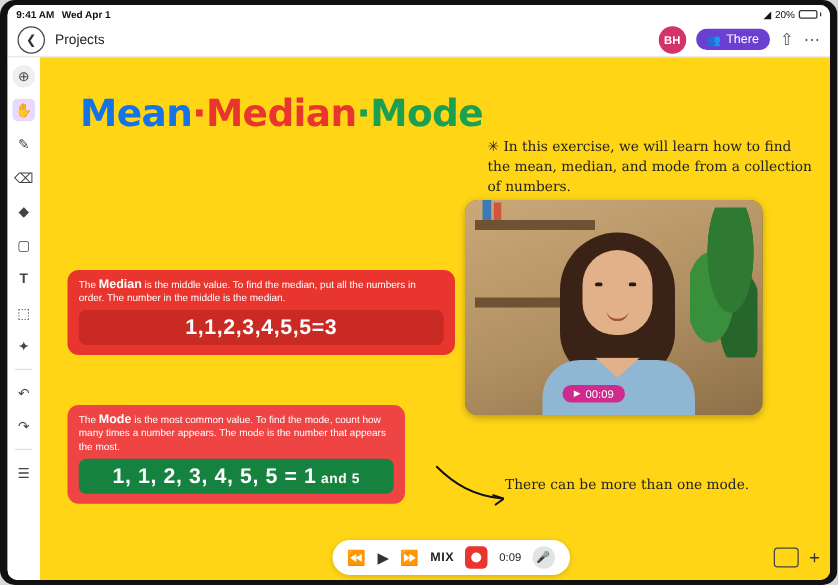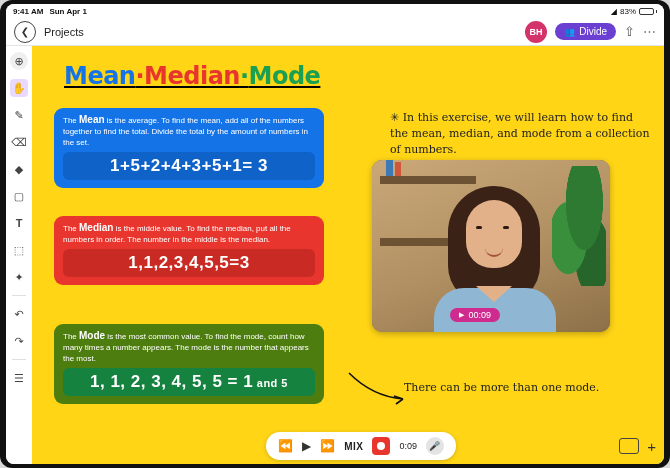--- a/index.html
+++ b/index.html
@@ -72,45 +72,45 @@
   .rail .tool.sel{background:#e9d9ff;color:#5b2ec4;}
   .rail .tool.round{background:#efefef;border-radius:50%;}
   .rail .sep{width:14px;height:1px;background:#e0e0e0;}
   
   .canvas{
     position:absolute;left:26px;top:42px;right:0;bottom:0;
     background:#ffd516;overflow:hidden;
   }
   
   .title{
-    position:absolute;left:32px;top:16px;
+    position:absolute;left:32px;top:28px;
     font-family:"DejaVu Sans", sans-serif;
-    font-size:24px;font-weight:bold;letter-spacing:-0.5px;white-space:nowrap;text-decoration:underline;
+    font-size:30px;font-weight:bold;letter-spacing:-0.5px;white-space:nowrap;
   }
   .t-mean{color:#1473e6;}
   .t-dot1{color:#e8352e;}
   .t-median{color:#e8352e;}
   .t-dot2{color:#1aa050;}
   .t-mode{color:#1aa050;}
   
   .card{
     position:absolute;border-radius:9px;padding:6px 9px 8px 9px;box-sizing:border-box;
     color:#fff;
   }
   .card .lead{font-size:8px;line-height:11px;}
   .card .lead b{font-size:10px;}
   .card .eq{
     margin-top:4px;border-radius:6px;padding:4px 6px;text-align:center;
     font-size:17px;font-weight:bold;letter-spacing:0.5px;
   }
   .card-mean{left:22px;top:62px;width:270px;background:#1473e6;}
   .card-mean .eq{background:#0f62c7;}
-  .card-median{left:22px;top:170px;width:270px;background:#e8352e;}
+  .card-median{left:22px;top:170px;width:310px;background:#e8352e;}
   .card-median .eq{background:#c92a24;}
-  .card-mode{left:22px;top:278px;width:270px;background:#4d7c0f;}
+  .card-mode{left:22px;top:278px;width:270px;background:#ef4444;}
   .card-mode .eq{background:#15833f;}
   .card .eq .sm{font-size:11px;}
   
   .note{
     position:absolute;left:310px;top:64px;width:260px;
     color:#222;font-size:11px;line-height:16px;
     font-family:"DejaVu Serif", serif;
     margin-left:48px;
   }
   
@@ -168,41 +168,41 @@
   .bb-plus{font-size:15px;color:#333;}
 </style>
 </head>
 <body>
 
 <div class="device">
   <div class="screen">
 
     <div class="statusbar">
       <span class="time">9:41 AM</span>
-      <span class="date">Sun Apr 1</span>
+      <span class="date">Wed Apr 1</span>
       <span class="right">
         <span class="wifi-ico">◢</span>
-        <span style="font-size:8px;">83%</span>
+        <span style="font-size:8px;">20%</span>
         <span class="batt">
           <span class="batt-box"><span class="batt-fill" style="width:100%"></span></span>
           <span class="batt-tip"></span>
         </span>
       </span>
     </div>
 
     <div class="toolbar">
       <div class="tb-back">
         <span>❮</span>
       </div>
       <div class="tb-projects">Projects</div>
       <div class="tb-right">
         <div class="avatar">BH</div>
         <div class="invite">
           <span class="ppl">👥</span>
-          <span>Divide</span>
+          <span>There</span>
         </div>
         <div class="icon-btn">⇧</div>
         <div class="icon-btn">⋯</div>
       </div>
     </div>
 
     <div class="rail">
       <div class="tool round">
           <span>⊕</span>
         </div>
@@ -242,26 +242,20 @@
           <span>☰</span>
         </div>
     </div>
 
     <div class="canvas">
 
       <div class="title">
         <span class="t-mean">Mean</span><span class="t-dot1">·</span><span class="t-median">Median</span><span class="t-dot2">·</span><span class="t-mode">Mode</span>
       </div>
 
-      <div class="card card-mean">
-        <div class="lead">
-          <span>The </span><b>Mean</b><span> is the average. To find the mean, add all of the numbers together to find the total. Divide the total by the amount of numbers in the set.</span>
-        </div>
-        <div class="eq">1+5+2+4+3+5+1= 3</div>
-      </div>
 
       <div class="card card-median">
         <div class="lead">
           <span>The </span><b>Median</b><span> is the middle value. To find the median, put all the numbers in order. The number in the middle is the median.</span>
         </div>
         <div class="eq">1,1,2,3,4,5,5=3</div>
       </div>
 
       <div class="card card-mode">
         <div class="lead">

